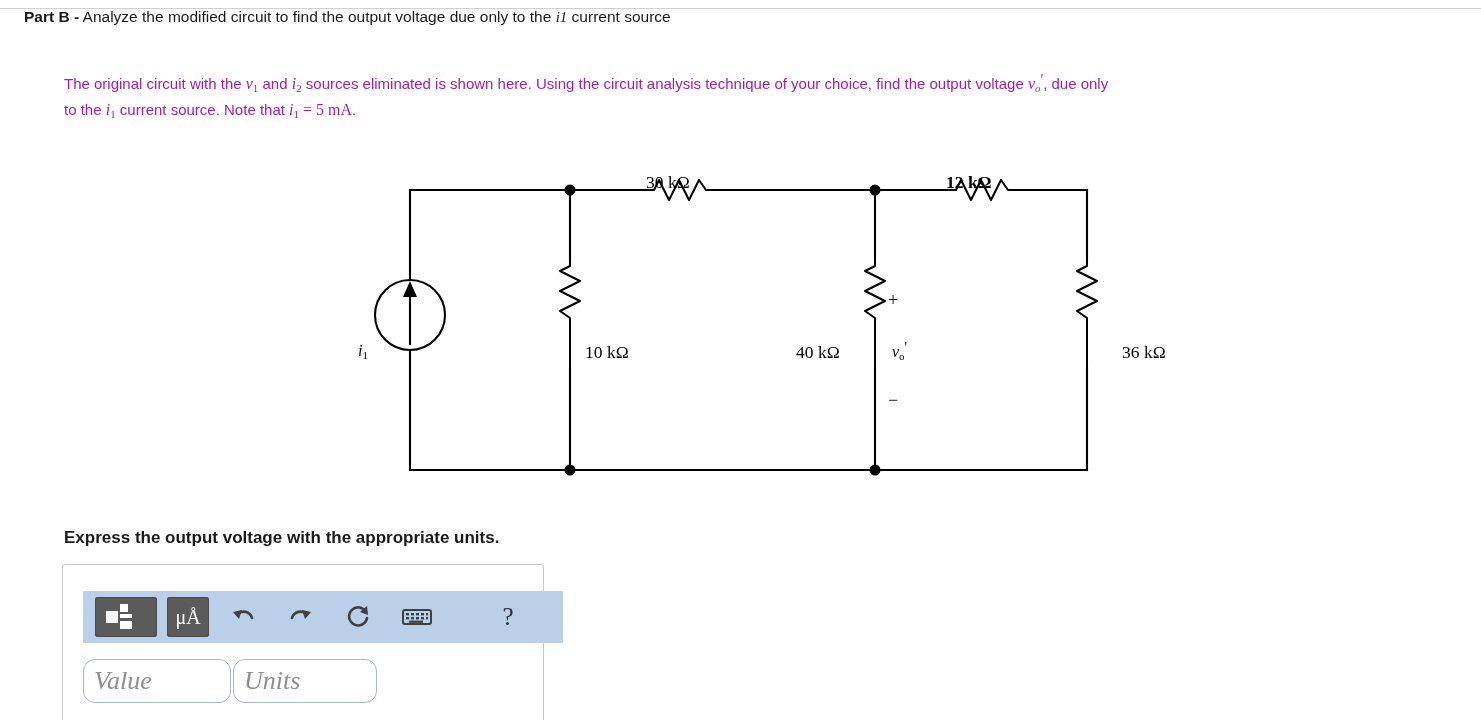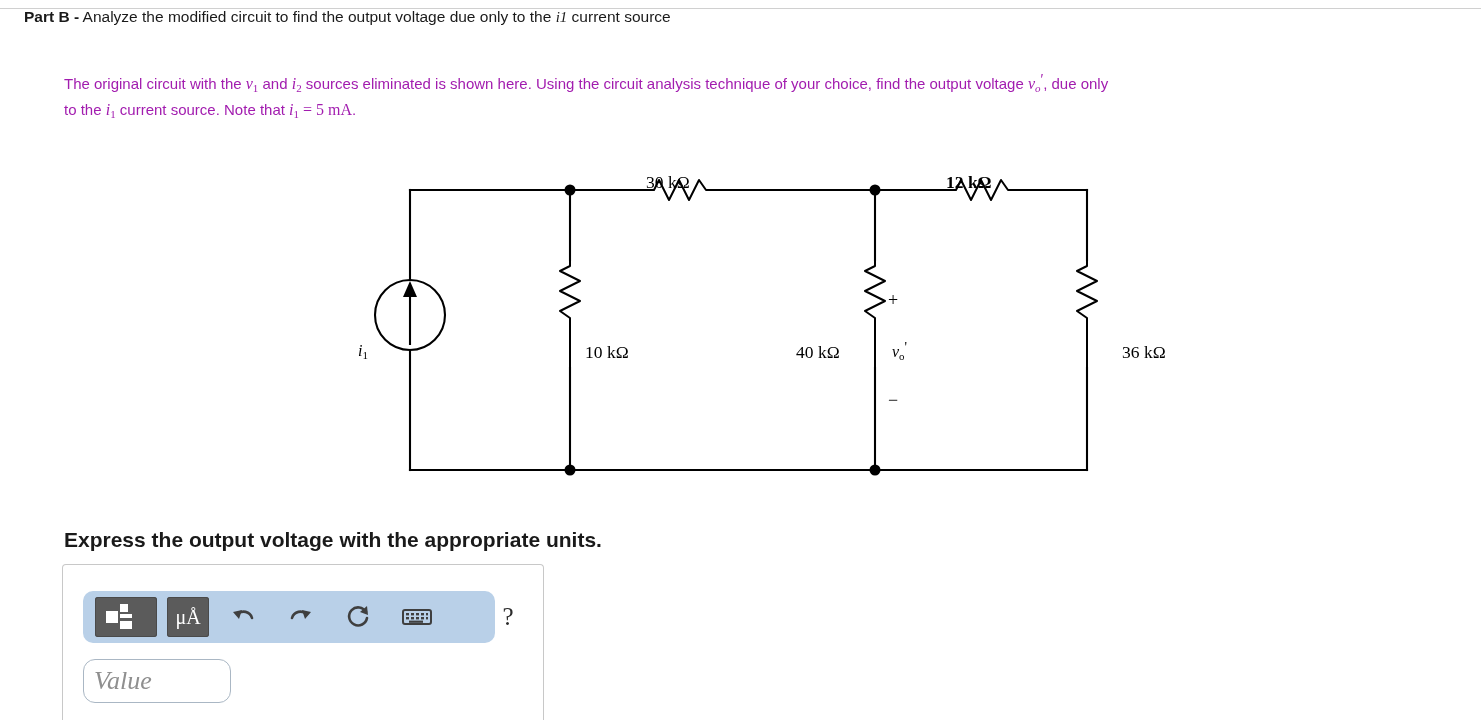--- a/index.html
+++ b/index.html
@@ -63,43 +63,43 @@
     white-space: nowrap;
     color: #000;
     margin-top: 20px;
   }
   .lbl-big { font-size: 17.5px; }
 
   .express {
     position: absolute;
     left: 64px; top: 528px;
     font-family: "Liberation Sans", sans-serif;
-    font-size: 21px;
+    font-size: 17px;
     font-weight: bold;
     color: #1a1a1a;
   }
 
   .answer-panel {
     position: absolute;
     left: 62px; top: 564px;
     width: 482px;
     height: 156px;
     border: 1px solid #c8c8c8;
     border-bottom: none;
     border-radius: 4px 4px 0 0;
     background: #fff;
     box-sizing: border-box;
   }
   .toolbar {
     position: absolute;
     left: 20px; top: 26px;
-    width: 412px;
+    width: 480px;
     height: 52px;
     background: #b9d0e8;
-    border-radius: 10px;
+    border-radius: 1px;
     box-sizing: border-box;
   }
   .tb-btn {
     position: absolute;
     top: 6px;
     width: 40px; height: 40px;
     background: #5b5b5b;
     border-radius: 3px;
     box-shadow: inset 0 0 0 1px #4a4a4a;
     color: #fff;
@@ -292,13 +292,14 @@
           <rect x="24" y="10" width="2" height="2.4"></rect>
           <rect x="7" y="13.6" width="14" height="2.2"></rect>
         </g>
       </svg>
     </div>
 
     <div class="qmark">?</div>
   </div>
 
   <div class="field value">Value</div>
+  <div class="field units">Units</div>
 </div>
 
 </body></html>

